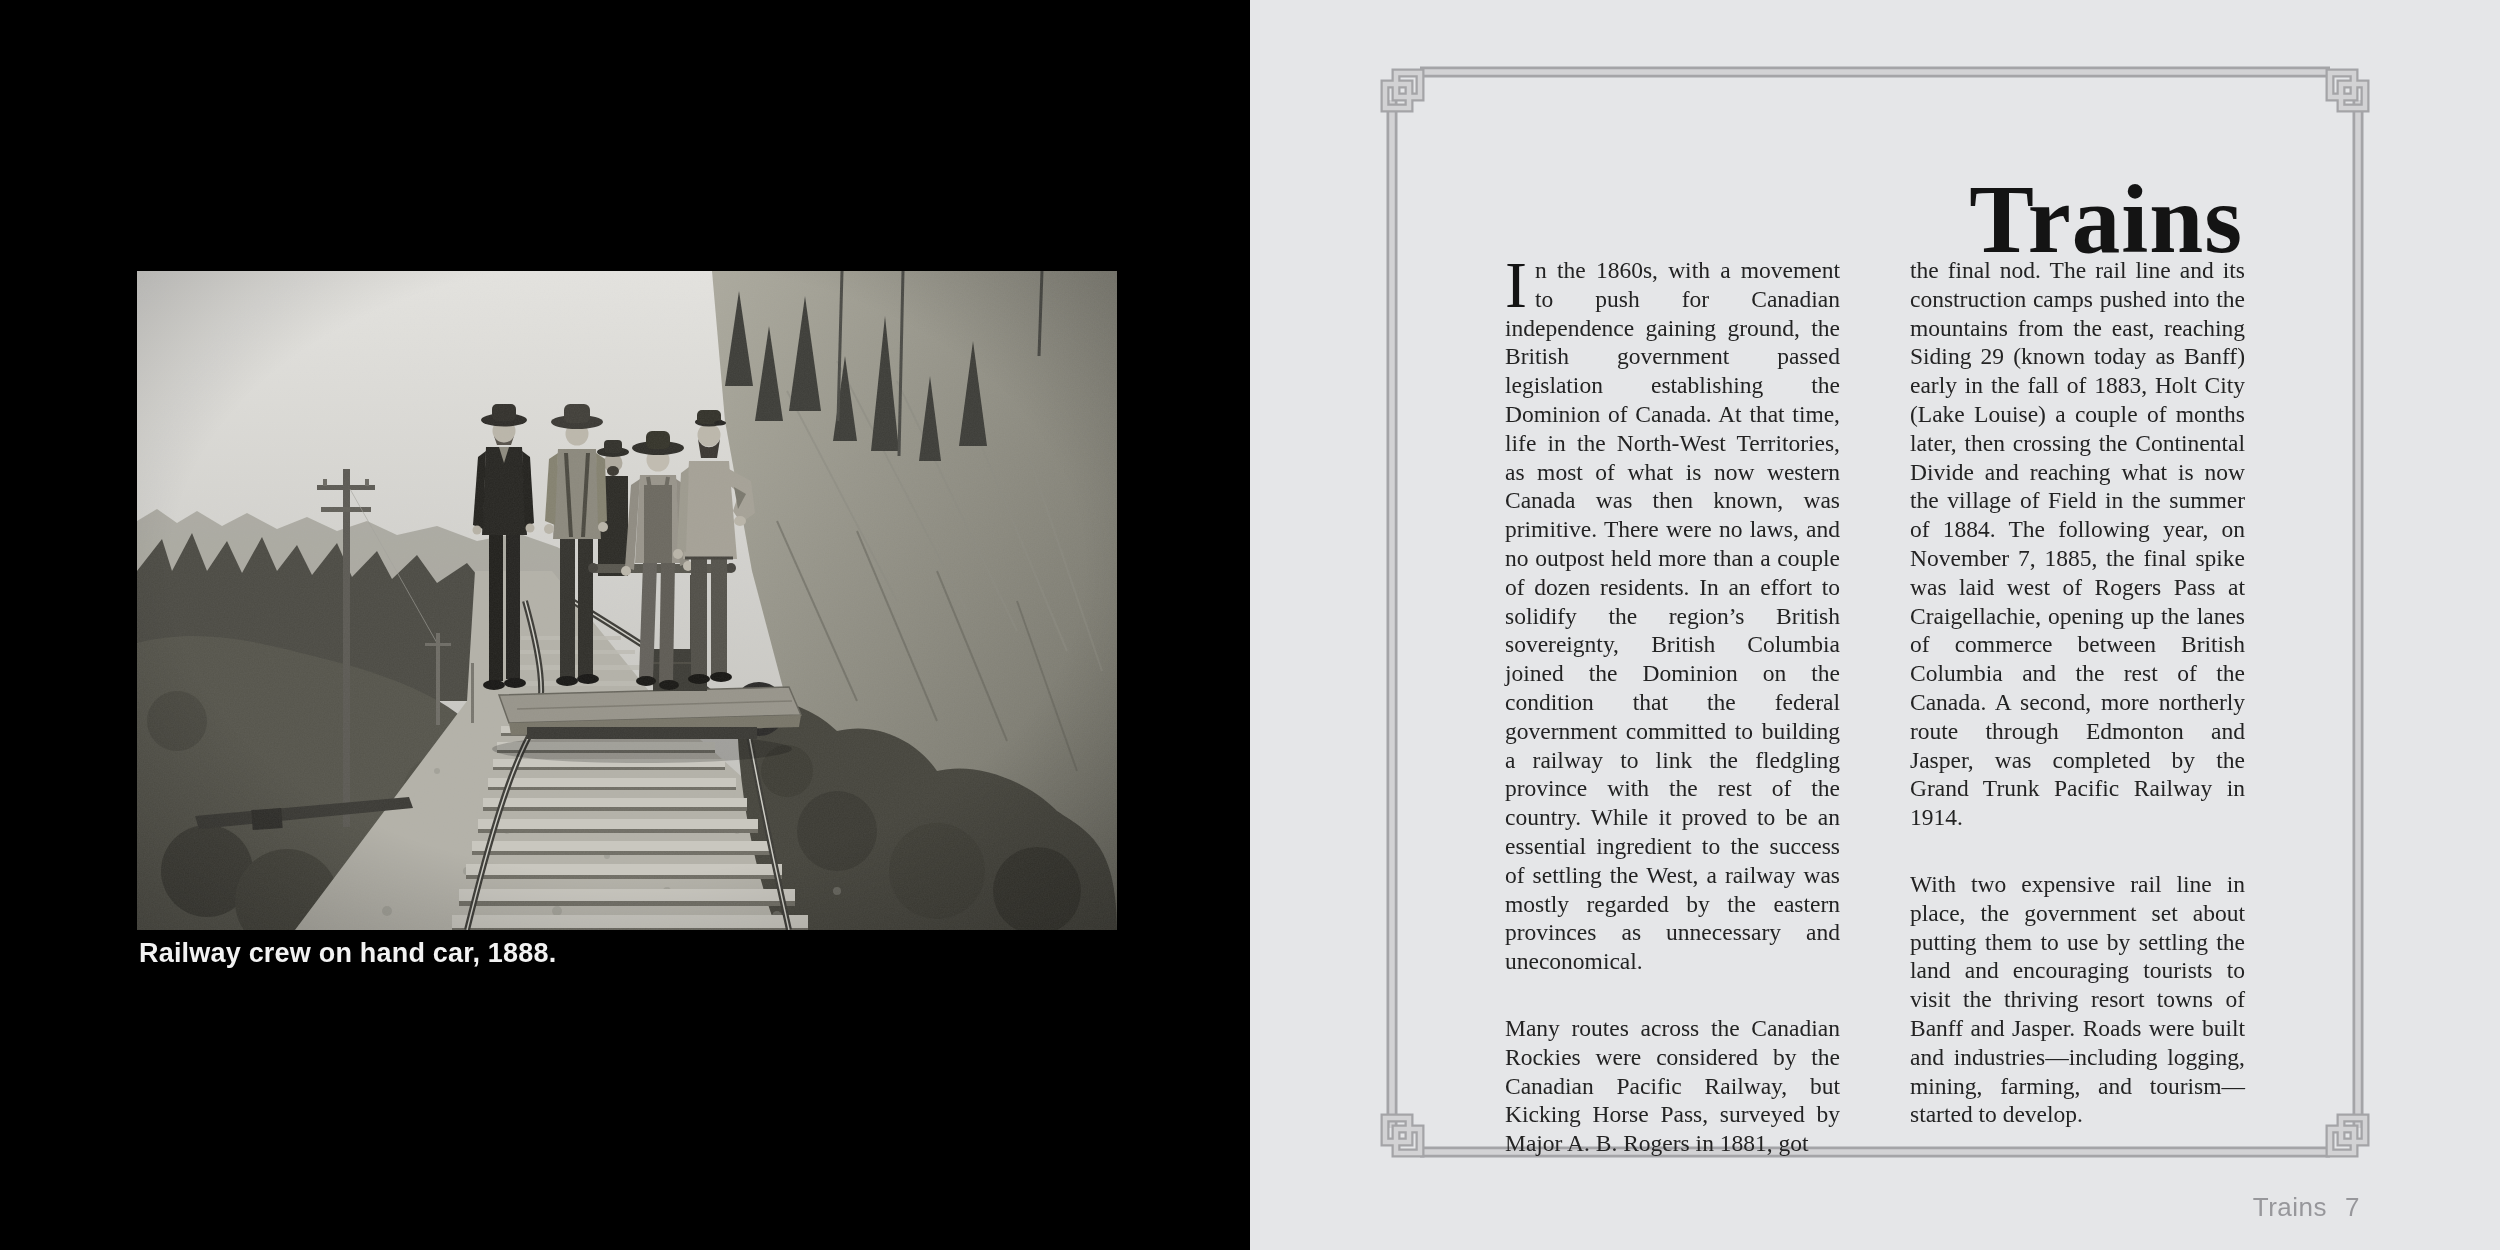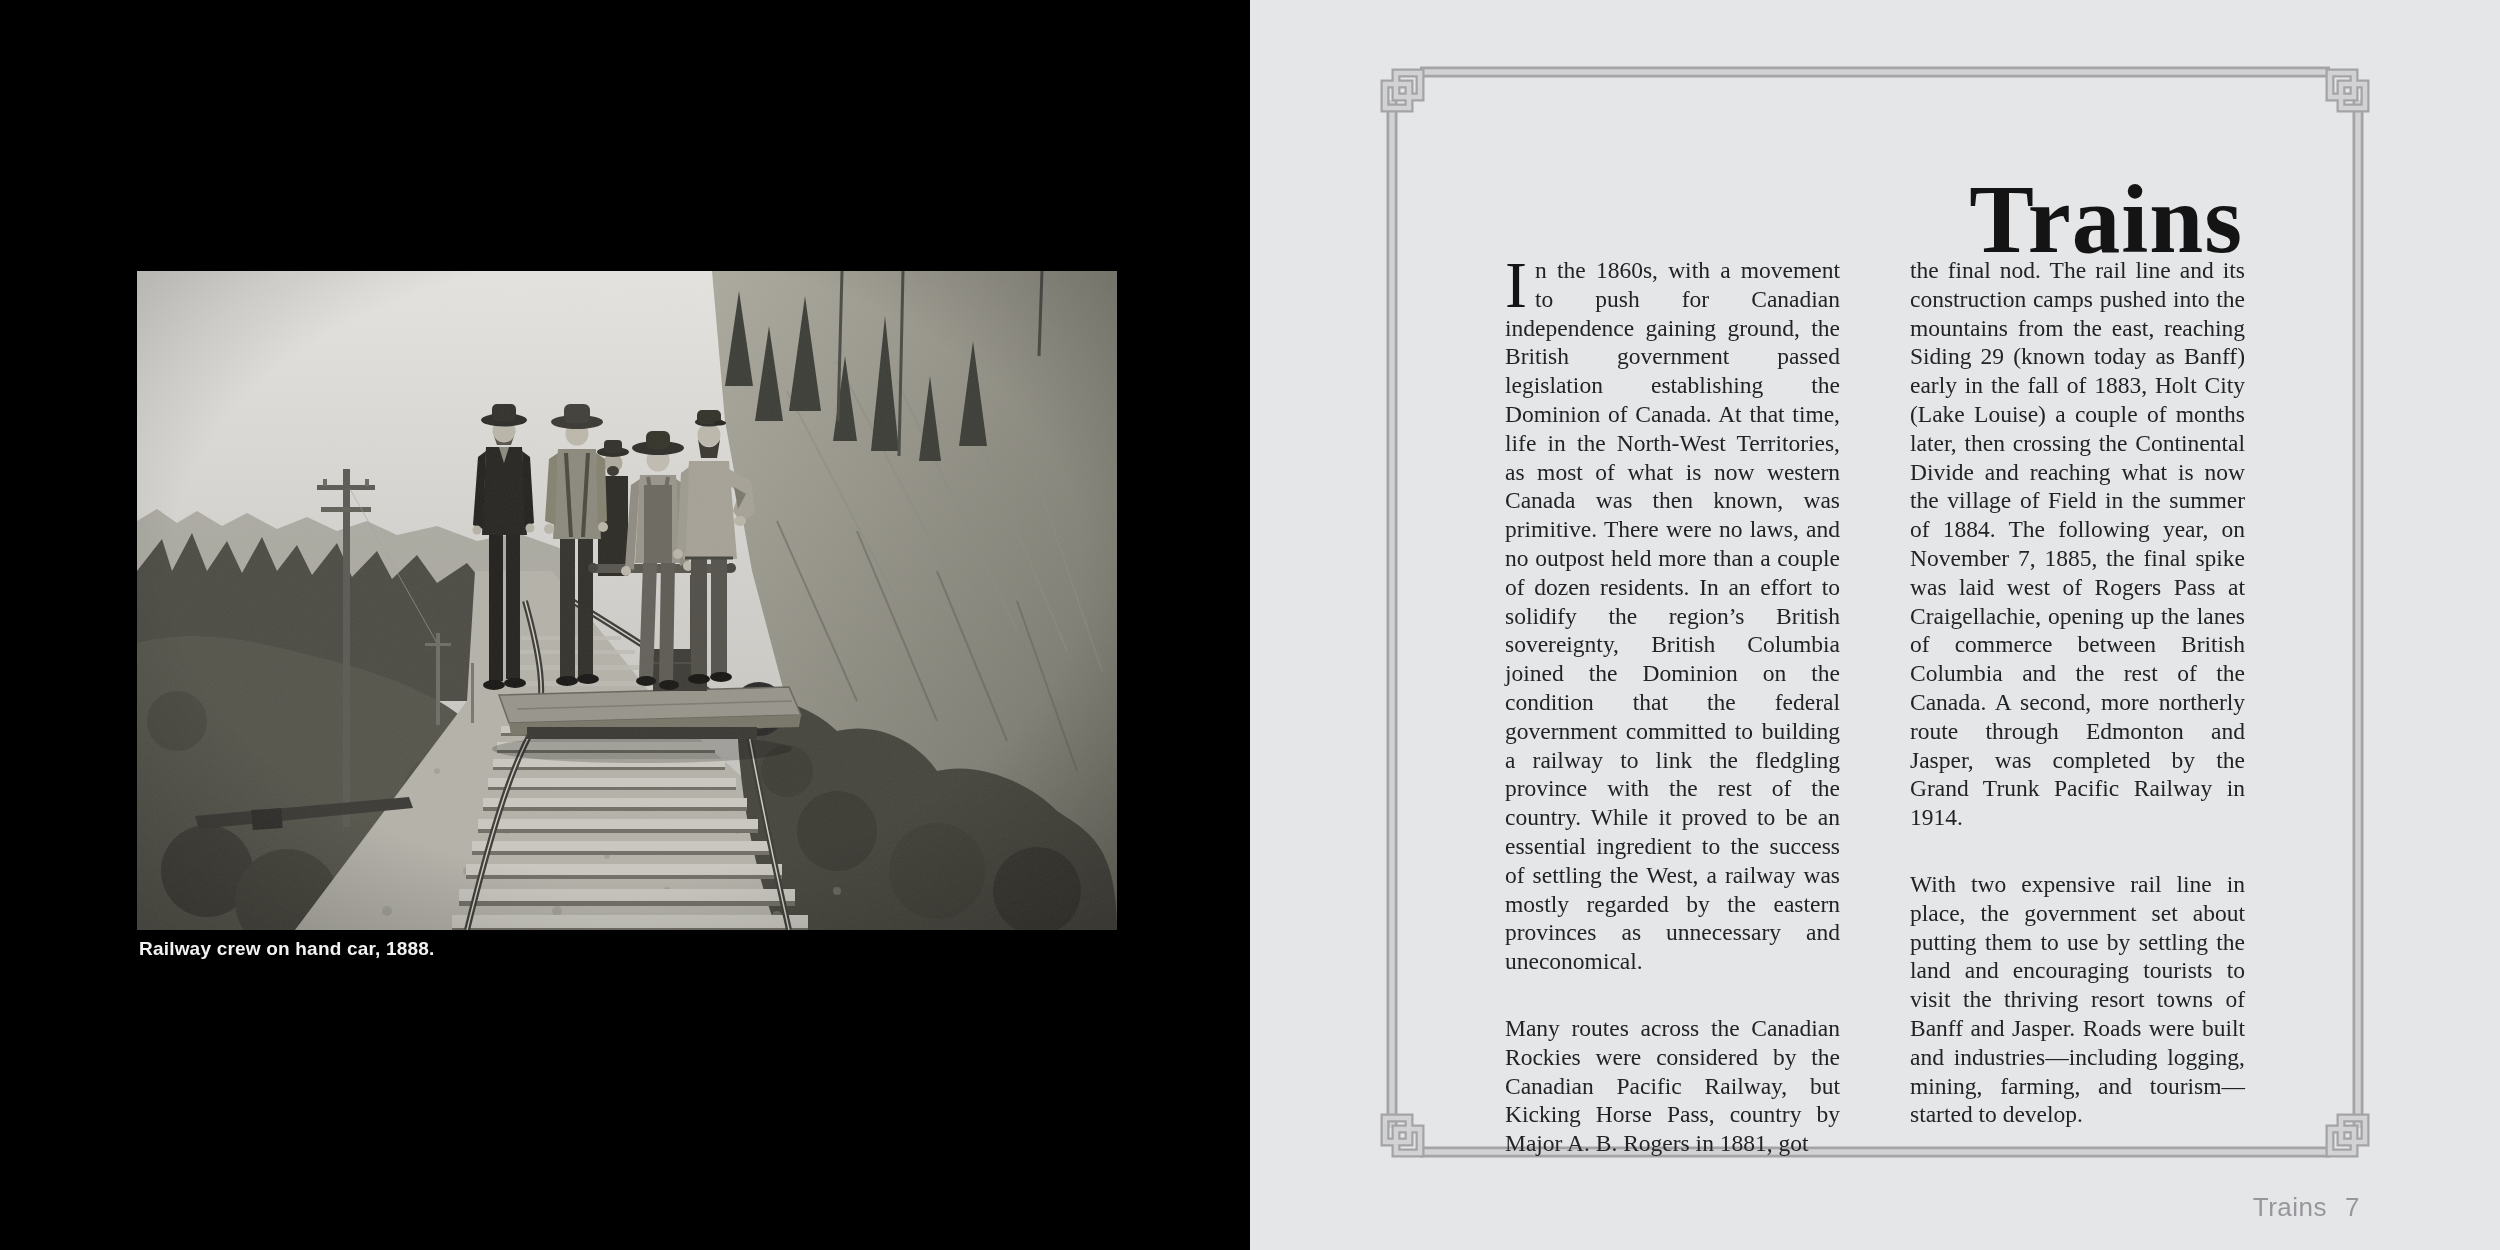--- a/index.html
+++ b/index.html
@@ -2,21 +2,21 @@
 <html><head>
 <meta charset="utf-8">
 <style>
   html,body{margin:0;padding:0;background:#000;}
   .spread{position:relative;width:2500px;height:1250px;overflow:hidden;font-family:"Liberation Serif",serif;}
   .left-page{position:absolute;left:0;top:0;width:1250px;height:1250px;background:#000;}
   .right-page{position:absolute;left:1250px;top:0;width:1250px;height:1250px;background:#e5e6e8;}
   .photo{position:absolute;left:137px;top:271px;width:980px;height:659px;background:#777;}
   .photo svg{display:block;width:100%;height:100%;}
   .caption{position:absolute;left:139px;top:938px;font-family:"Liberation Sans",sans-serif;
-           font-size:19px;font-weight:600;color:#f2f2f2;letter-spacing:.2px;}
+           font-size:27px;font-weight:600;color:#f2f2f2;letter-spacing:.2px;}
   .frame-svg{position:absolute;left:0;top:0;width:1250px;height:1250px;}
   .page-title{position:absolute;top:106px;right:257px;font-size:97px;line-height:1;color:#141414;letter-spacing:1px;}
   .columns{position:absolute;left:255px;top:256px;width:740px;display:flex;gap:70px;}
   .col{width:335px;font-size:23.5px;line-height:28.8px;text-align:justify;color:#232323;}
   .col p{margin:0 0 38px 0;}
   .col p:last-child{margin-bottom:0;}
   .dropcap{float:left;font-size:66px;line-height:50px;padding:4px 8px 0 0;color:#141414;}
   .footer{position:absolute;top:1192px;right:140px;display:flex;gap:18px;align-items:baseline;
           font-family:"Liberation Sans",sans-serif;font-size:26px;color:#97979b;letter-spacing:.5px;}
 </style>
@@ -315,21 +315,21 @@
             <rect x="1091" y="1118" width="24" height="24"></rect>
         </g>
       </g>
     </svg>
 
     <h1 class="page-title">Trains</h1>
 
     <div class="columns">
       <div class="col">
         <p><span class="dropcap">I</span><span>n the 1860s, with a movement to push for Canadian independence gaining ground, the British government passed legislation establishing the Dominion of Canada. At that time, life in the North-West Territories, as most of what is now western Canada was then known, was primitive. There were no laws, and no outpost held more than a couple of dozen residents. In an effort to solidify the region’s British sovereignty, British Columbia joined the Dominion on the condition that the federal government committed to building a railway to link the fledgling province with the rest of the country. While it proved to be an essential ingredient to the success of settling the West, a railway was mostly regarded by the eastern provinces as unnecessary and uneconomical.</span></p>
-        <p>Many routes across the Canadian Rockies were considered by the Canadian Pacific Railway, but Kicking Horse Pass, country by Major A. B. Rogers in 1881, got</p>
+        <p>Many routes across the Canadian Rockies were considered by the Canadian Pacific Railway, but Kicking Horse Pass, surveyed by Major A. B. Rogers in 1881, got</p>
       </div>
       <div class="col">
         <p>the final nod. The rail line and its construction camps pushed into the mountains from the east, reaching Siding 29 (known today as Banff) early in the fall of 1883, Holt City (Lake Louise) a couple of months later, then crossing the Continental Divide and reaching what is now the village of Field in the summer of 1884. The following year, on November 7, 1885, the final spike was laid west of Rogers Pass at Craigellachie, opening up the lanes of commerce between British Columbia and the rest of the Canada. A second, more northerly route through Edmonton and Jasper, was completed by the Grand Trunk Pacific Railway in 1914.</p>
         <p>With two expensive rail line in place, the government set about putting them to use by settling the land and encouraging tourists to visit the thriving resort towns of Banff and Jasper. Roads were built and industries—including logging, mining, farming, and tourism—started to develop.</p>
       </div>
     </div>
 
     <div class="footer">
       <span>Trains</span>
       <span>7</span>

